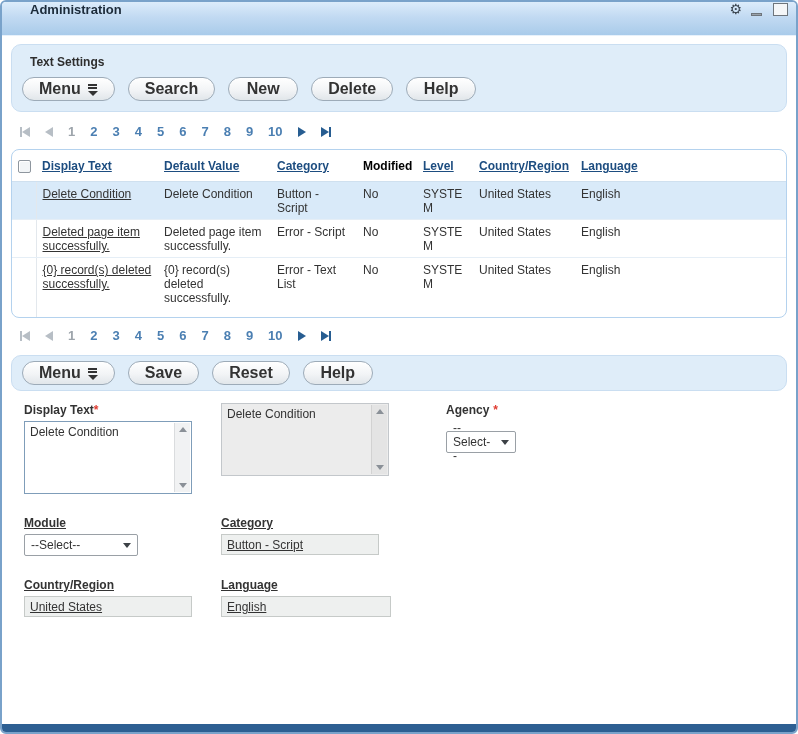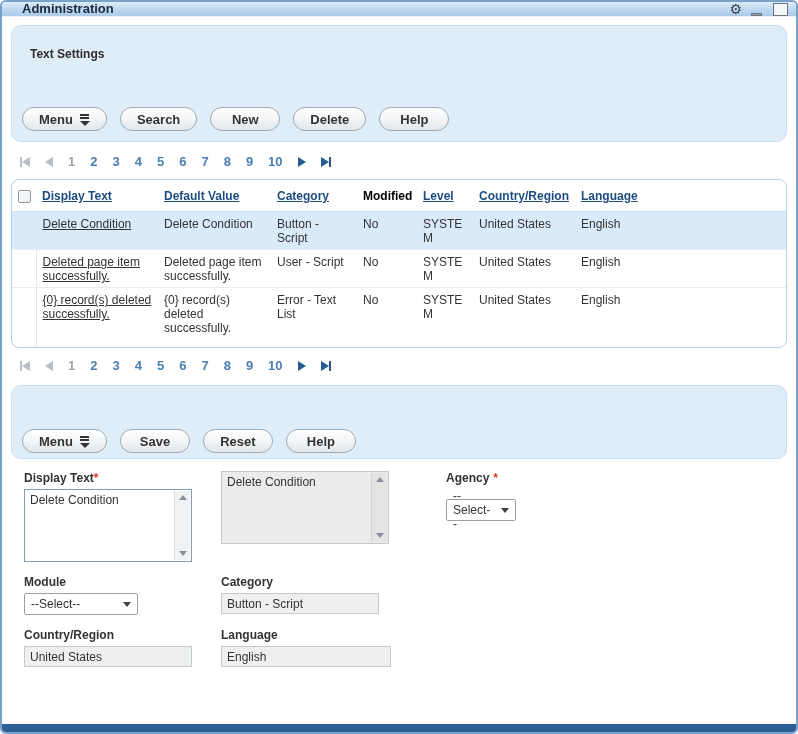--- a/index.html
+++ b/index.html
@@ -6,45 +6,45 @@
   html,body { background:#fff; }
   body { font-family:"Liberation Sans", sans-serif; }
 
   .window {
     position:relative; width:798px; height:734px; overflow:hidden;
     border:2px solid #79a2ca; border-radius:6px; background:#fff;
   }
 
   
   .titlebar {
-    height:15px; display:flex; align-items:flex-end; padding:0 8px 0 20px;
+    height:34px; display:flex; align-items:flex-start; padding:0 8px 0 28px;
     background:linear-gradient(180deg,#dcecfb 0%,#c2daf2 45%,#a9cbea 100%);
     border-bottom:1px solid #e7f1fb;
   }
   .titlebar-title { flex:1; font-size:13px; font-weight:bold; color:#1c2b3a; }
   .tb-icons { display:flex; align-items:center; gap:9px; }
   .tb-gear { font-size:14px; color:#3c4650; cursor:pointer; line-height:1; }
   .tb-min { width:13px; height:13px; display:flex; align-items:flex-end; cursor:pointer; }
   .tb-min .bar { width:11px; height:3px; background:#9aa2aa; border:1px solid #6e757c; }
   .tb-max { width:15px; height:13px; border:1px solid #6e757c; background:#f4f6f8; cursor:pointer; }
   .tb-max .cap { height:4px; background:#aab3ba; border-bottom:1px solid #6e757c; }
 
   
   .section {
     margin:8px 9px 0 9px; background:#dfedf9; border:1px solid #cadef1;
-    border-radius:10px; padding:17px 10px 10px 10px;
+    border-radius:10px; padding:6px 10px 10px 10px;
   }
   .section-title { font-size:12px; font-weight:bold; color:#2e2e2e; padding:4px 0 8px 8px; }
   .btn-row { display:flex; gap:13px; }
   .btn {
     display:inline-flex; align-items:center; justify-content:center; gap:7px;
     min-width:70px; height:24px; padding:0 16px;
     background:linear-gradient(180deg,#ffffff 0%,#f2f4f6 55%,#e1e6ea 100%);
     border:1px solid #9dabb8; border-radius:13px;
-    font-family:inherit; font-size:13px; font-weight:bold; color:#333; cursor:pointer;margin-top:38px;
+    font-family:inherit; font-size:16px; font-weight:bold; color:#333; cursor:pointer;
   }
   .menu-icon { display:inline-flex; flex-direction:column; align-items:center; gap:1px; margin-top:1px; }
   .menu-icon i { display:block; }
   .menu-icon .bar { width:9px; height:2px; background:#333; }
   .menu-icon .tri { width:0; height:0; border-left:5px solid transparent; border-right:5px solid transparent; border-top:5px solid #333; margin-top:1px; }
 
   
   .pager { display:flex; align-items:center; padding:12px 18px 10px 18px; }
   .pager > span { margin-right:15px; font-size:13px; font-weight:bold; cursor:pointer; }
   .pager .nav { display:inline-flex; align-items:center; }
@@ -68,21 +68,21 @@
   .cb { display:inline-block; width:13px; height:13px; background:#f2f5f7; border:1px solid #8e969e; border-radius:2px; box-shadow:inset 1px 1px 0 #fff; cursor:pointer; vertical-align:middle; }
   tbody td { padding:5px 6px 4px 6px; vertical-align:top; border-bottom:1px solid #e5eef6; line-height:14px; word-wrap:break-word; }
   tbody tr:last-child td { border-bottom:none; padding-bottom:12px; }
   tbody tr.selected { background:#d9eaf9; }
   td.selcol { border-right:1px solid #e3e8ed; }
   .rowlink { color:#333; text-decoration:underline; cursor:pointer; }
 
   
   .form { padding:12px 14px 0 22px; font-size:12px; color:#333; }
   .frow { display:flex; align-items:flex-start;gap:17px; }
-  .frow + .frow { margin-top:13px; }
+  .frow + .frow { margin-top:22px;text-decoration:underline; }
   .fcol1 { width:180px; } .fcol2 { width:208px; } .fcol3 { flex:1; }
   .flabel { font-weight:bold; margin-bottom:4px; white-space:nowrap; }
   .req { color:#e03c31; font-weight:bold; }
   .req.spaced { margin-left:4px; }
 
   .textarea { position:relative; width:168px; height:73px; background:#fff; border:1px solid #7f9db9; padding:3px 22px 3px 5px; overflow:hidden; }
   .textarea.disabled { background:#ececec; border-color:#c3c7cb; }
   .tscroll { position:absolute; top:1px; right:1px; bottom:1px; width:16px; background:#f1f2f3; border-left:1px solid #dadcde; display:flex; flex-direction:column; justify-content:space-between; align-items:center; padding:4px 0; }
   .textarea.disabled .tscroll { background:#e4e4e4; border-left-color:#d2d2d2; }
   .tri-up { width:0; height:0; border-left:4px solid transparent; border-right:4px solid transparent; border-bottom:5px solid #8a9097; }
@@ -200,21 +200,21 @@
           <td>Button - Script</td>
           <td>No</td>
           <td>SYSTEM</td>
           <td>United States</td>
           <td>English</td>
         </tr>
         <tr>
           <td class="selcol"></td>
           <td><a class="rowlink">Deleted page item successfully.</a></td>
           <td>Deleted page item successfully.</td>
-          <td>User - Script</td>
+          <td>Error - Script</td>
           <td>No</td>
           <td>SYSTEM</td>
           <td>United States</td>
           <td>English</td>
         </tr>
         <tr>
           <td class="selcol"></td>
           <td><a class="rowlink">{0} record(s) deleted successfully.</a></td>
           <td>{0} record(s) deleted successfully.</td>
           <td>Error - Text List</td>

